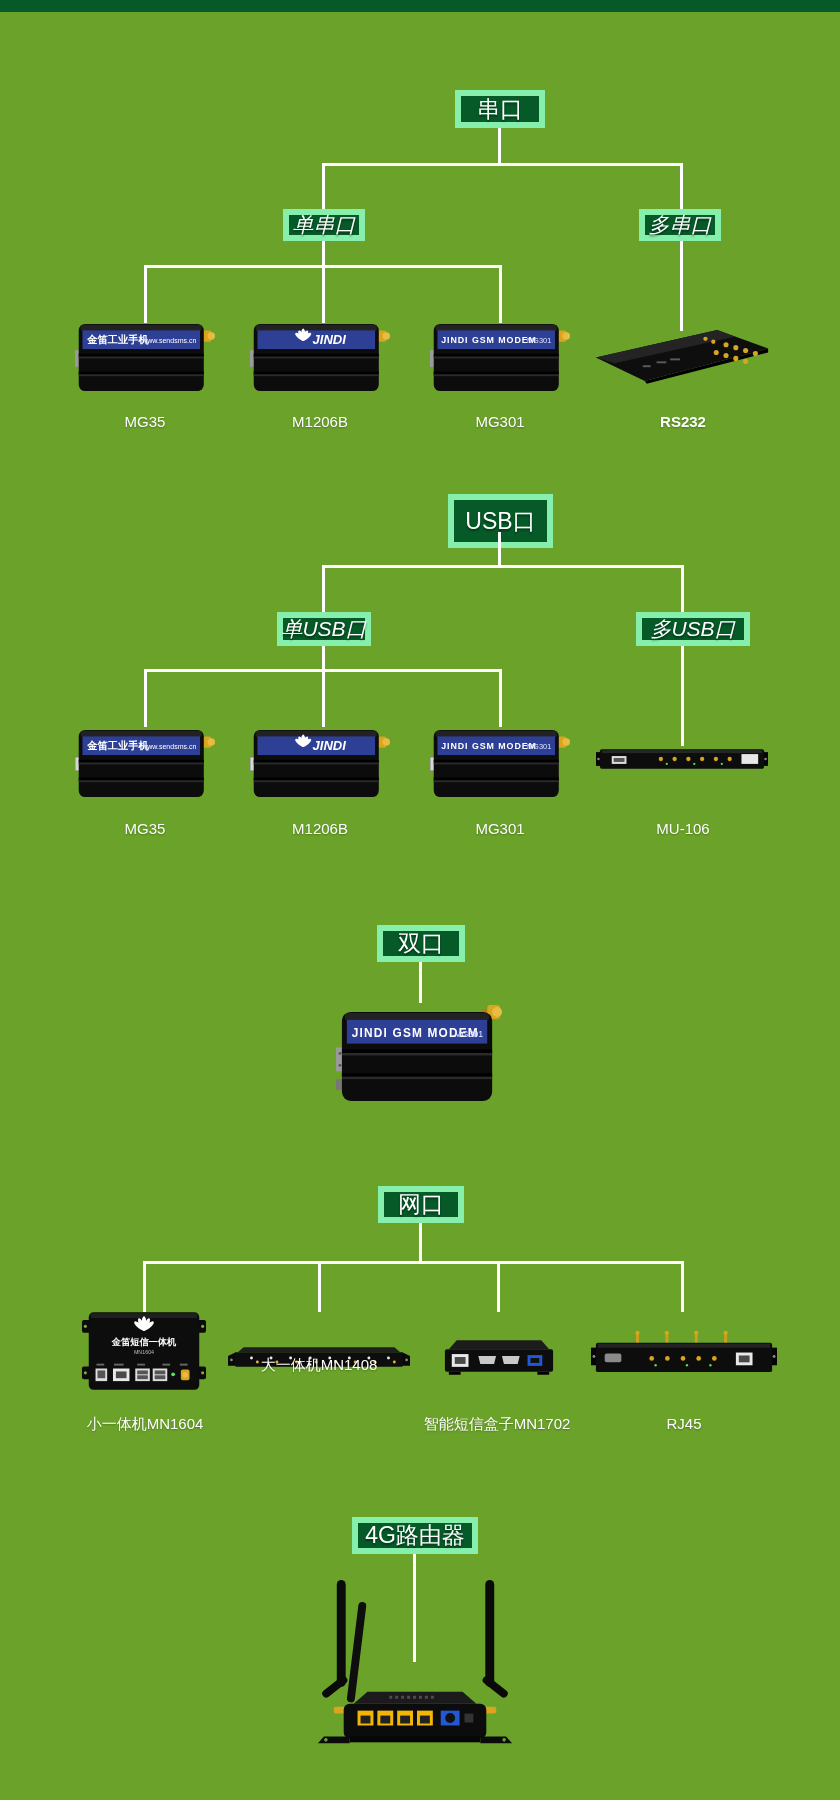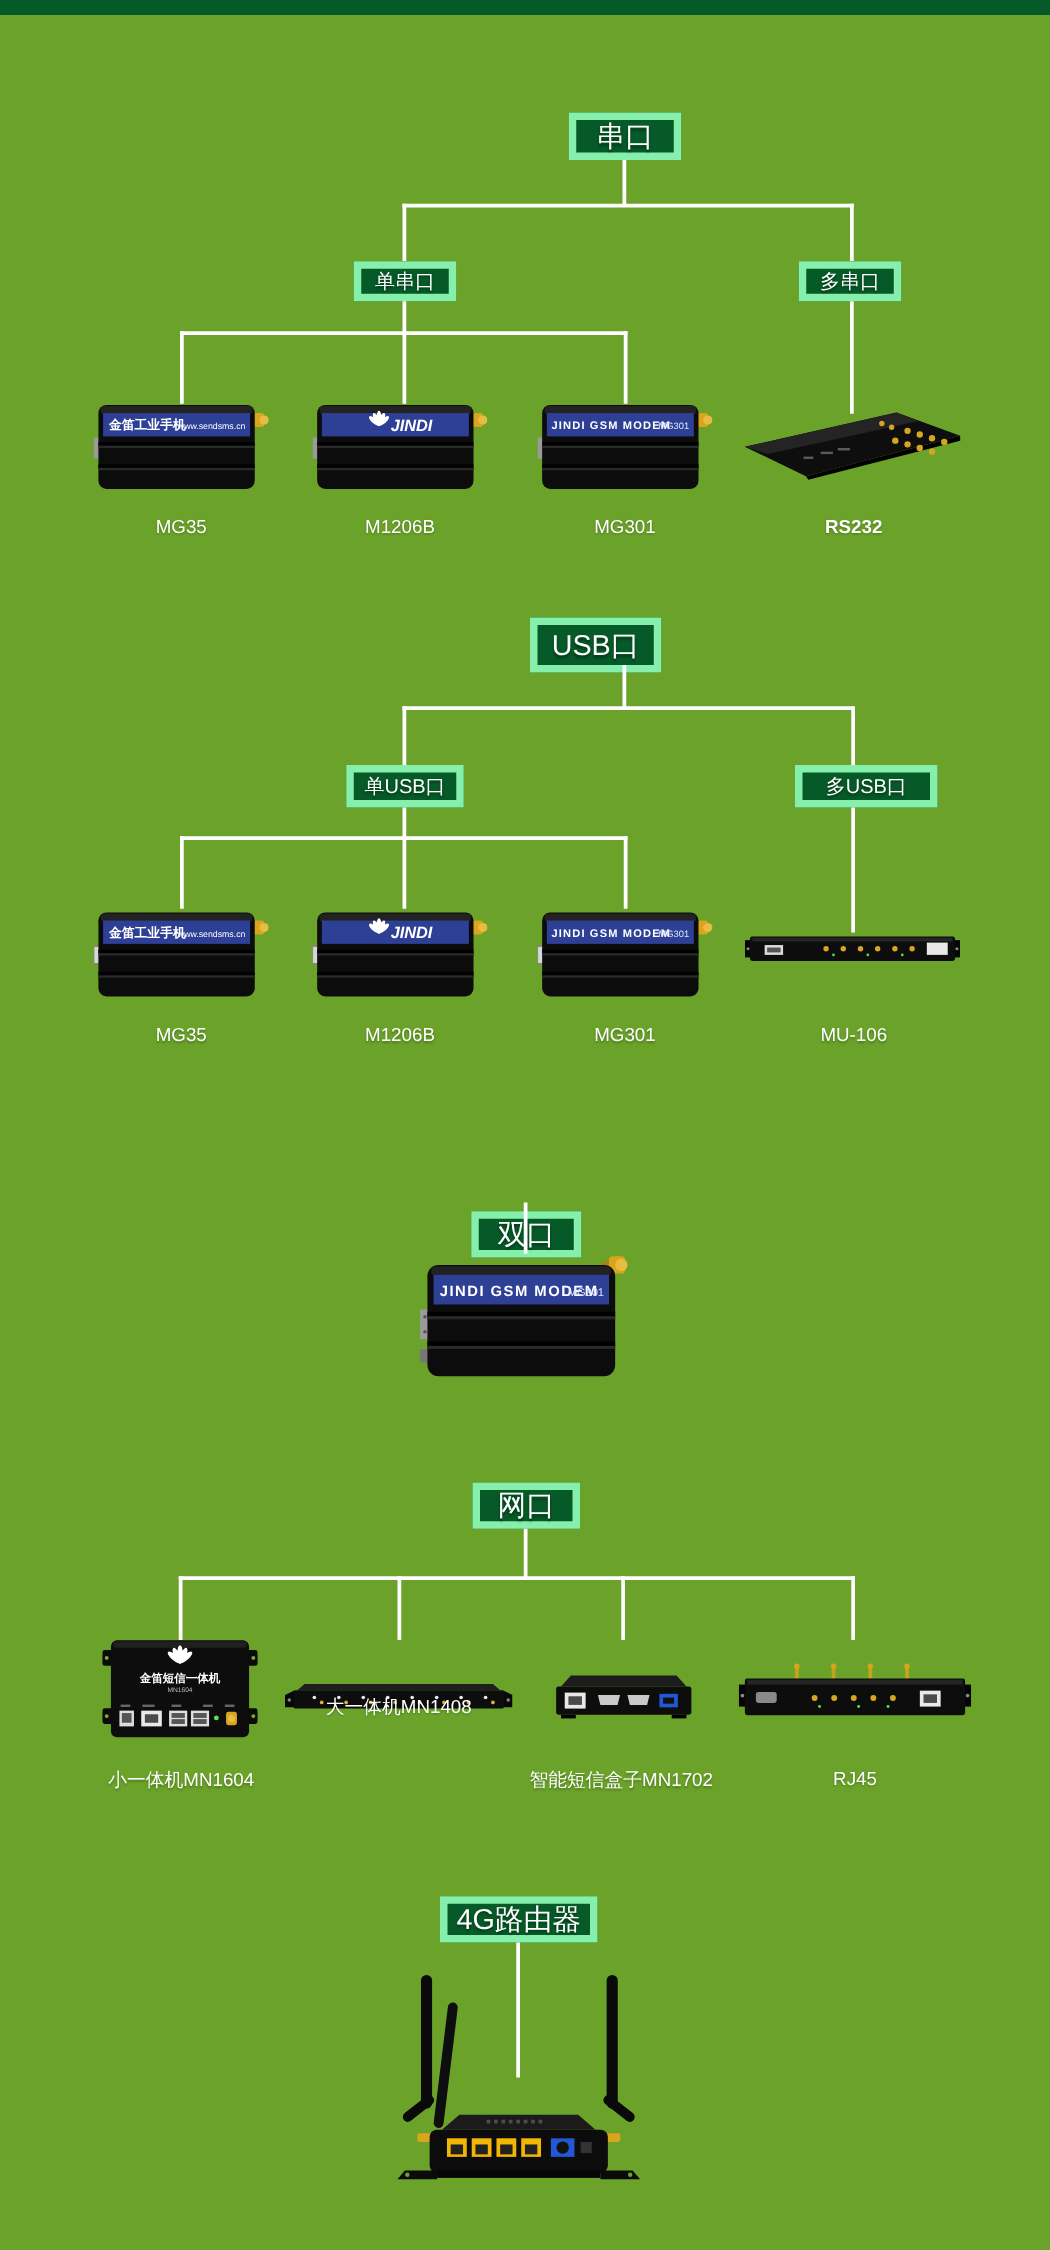--- a/index.html
+++ b/index.html
@@ -9,21 +9,21 @@
   .banner{position:absolute;left:237px;top:0;width:361px;height:52px;background:#065a28;
           clip-path:polygon(0 0,100% 0,94% 100%,6% 100%);
           display:flex;align-items:center;justify-content:center;}
   .banner span{color:#fff;font-size:27px;font-weight:bold;letter-spacing:2px;padding-top:6px;
                text-shadow:0 2px 3px rgba(0,0,0,.35);}
   .line{position:absolute;background:#ffffff;}
   .node{position:absolute;box-sizing:border-box;display:flex;align-items:center;justify-content:center;
         background:#065a28;border:6px solid #86efac;color:#ffffff;
         text-shadow:0 2px 2px rgba(0,0,0,.4);white-space:nowrap;}
   .node.big{font-size:23px;}
-  .node.sub{font-size:16px;}
+  .node.sub{font-size:21px;font-style:italic;}
   .caption{position:absolute;width:220px;text-align:center;color:#ffffff;font-size:15px;
            text-shadow:0 1px 2px rgba(0,0,0,.3);}
   .product{position:absolute;}
   svg text{font-family:"Liberation Sans","DejaVu Sans",sans-serif;}
 </style>
 </head>
 <body>
 
 <div class="canvas">
 
@@ -140,21 +140,21 @@
         <rect x="56" y="44" width="8" height="2"></rect>
       </g>
     </svg>
   </div>
 
   <div class="caption" style="left:35px;top:413px;">MG35</div>
   <div class="caption" style="left:210px;top:413px;">M1206B</div>
   <div class="caption" style="left:390px;top:413px;">MG301</div>
   <div class="caption" style="left:573px;top:413px;font-weight:bold;">RS232</div>
 
-  <div class="node big" style="left:424px;top:494px;width:105px;height:44px;">
+  <div class="node big" style="left:448px;top:494px;width:105px;height:54px;">
     <span>USB口</span>
   </div>
   <div class="line" style="left:498px;top:532px;width:3px;height:35px;"></div>
   <div class="line" style="left:322px;top:565px;width:361px;height:3px;"></div>
   <div class="line" style="left:322px;top:565px;width:3px;height:47px;"></div>
   <div class="line" style="left:681px;top:565px;width:3px;height:47px;"></div>
 
   <div class="node sub" style="left:277px;top:612px;width:94px;height:34px;">
     <span>单USB口</span>
   </div>
@@ -260,21 +260,21 @@
       </g>
       <rect x="148" y="10" width="17" height="10" fill="#e8e8e8"></rect>
     </svg>
   </div>
 
   <div class="caption" style="left:35px;top:820px;">MG35</div>
   <div class="caption" style="left:210px;top:820px;">M1206B</div>
   <div class="caption" style="left:390px;top:820px;">MG301</div>
   <div class="caption" style="left:573px;top:820px;">MU-106</div>
 
-  <div class="node big" style="left:377px;top:925px;width:88px;height:37px;margin-top:44px;">
+  <div class="node big" style="left:377px;top:925px;width:88px;height:37px;">
     <span>双口</span>
   </div>
   <div class="line" style="left:419px;top:962px;width:3px;height:41px;"></div>
 
   <div class="product" style="left:336px;top:1000px;">
     <svg viewBox="0 0 170 104" width="168" height="103">
       <g>
         <rect x="148" y="9" width="8" height="10" fill="#b07f12"></rect>
         <rect x="153" y="5" width="13" height="14" rx="3" fill="#d9a41e"></rect>
         <circle cx="163" cy="12" r="5" fill="#e8bb43"></circle>

